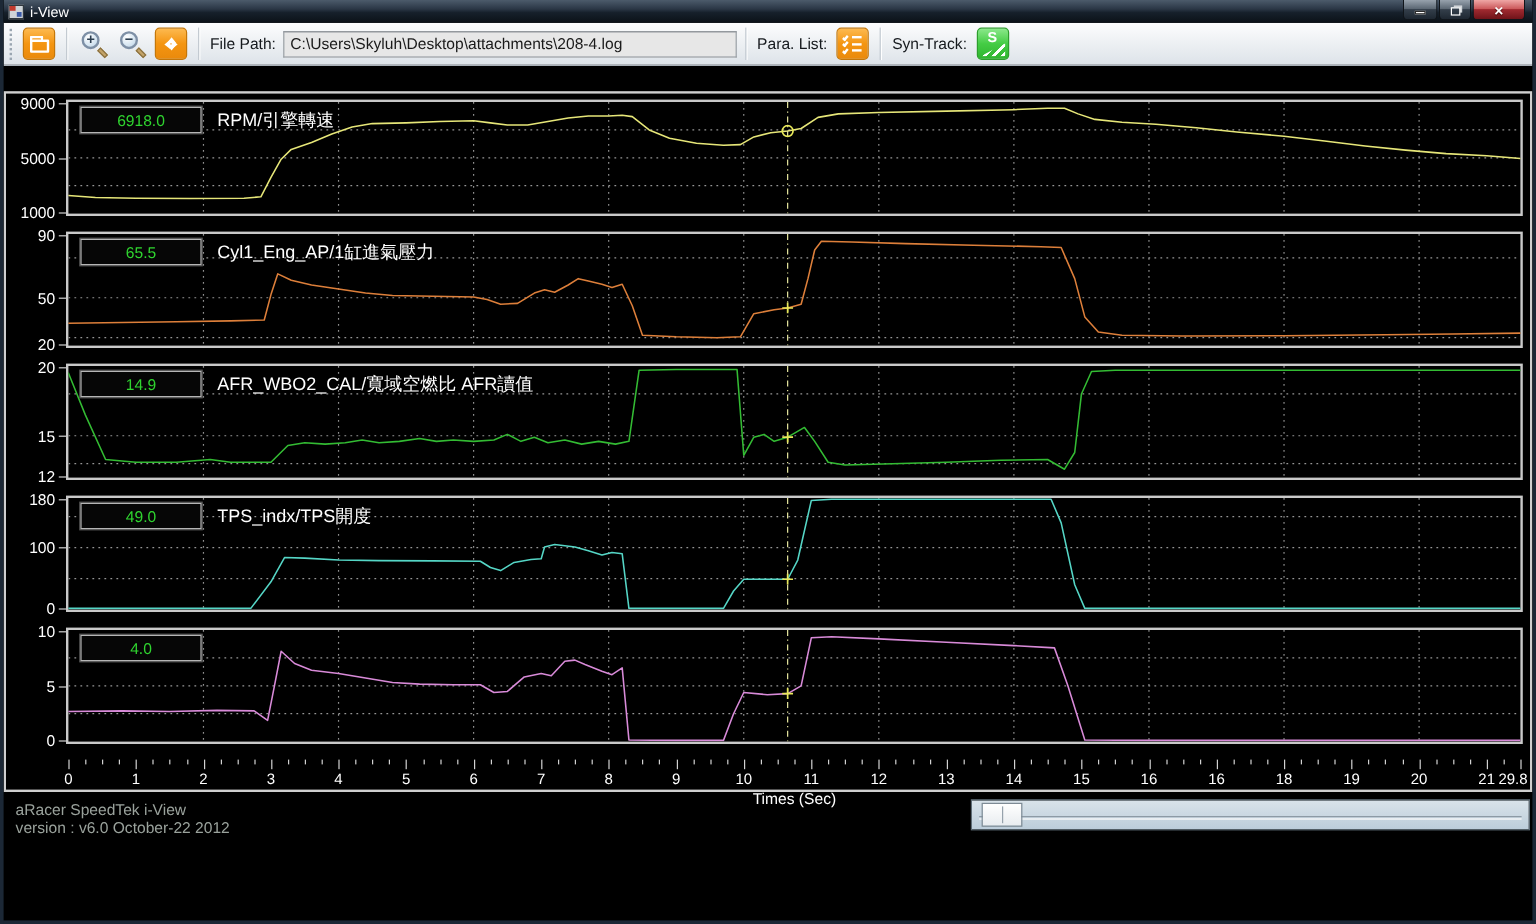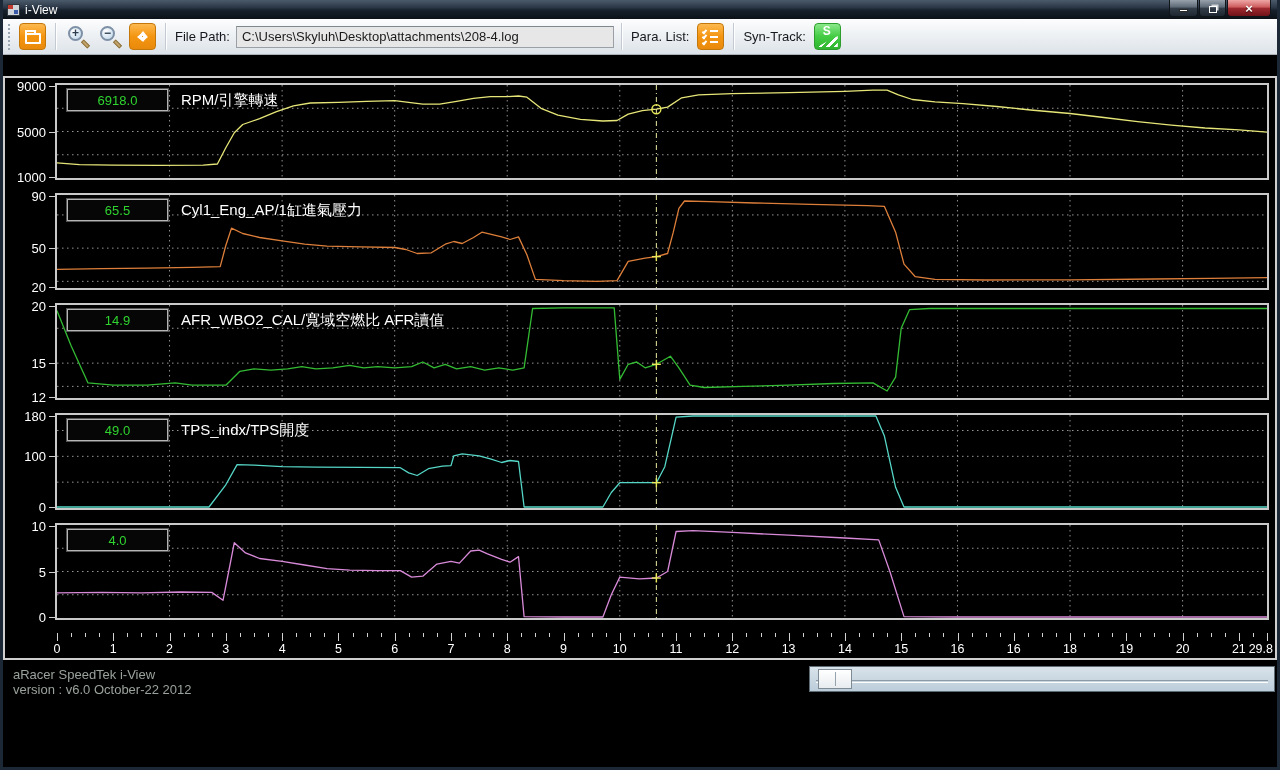--- a/index.html
+++ b/index.html
@@ -324,20 +324,21 @@
               <polyline points="0.0,67.9 45.0,67.4 84.4,67.9 123.8,67.0 154.8,67.4 166.0,75.3 171.7,46.5 177.3,17.7 188.5,27.9 202.6,33.5 225.1,36.3 247.6,40.0 270.1,43.7 292.7,45.1 320.8,45.6 343.3,45.6 354.6,52.1 365.8,51.2 379.9,39.1 394.0,36.3 402.4,38.1 413.7,26.0 422.1,25.1 430.5,28.8 444.6,34.4 453.0,37.2 461.5,31.6 467.1,91.6 506.5,92.0 545.9,92.0 554.3,69.8 562.8,52.1 582.5,53.9 599.4,53.0 610.6,46.5 619.1,6.5 636.0,5.6 675.3,7.4 731.6,10.2 787.9,13.0 821.7,14.9 832.9,46.5 847.0,91.6 900.5,92.0 1013.0,92.0 1210.0,92.0" fill="none" stroke="#d88ad8" stroke-width="1.3" stroke-linejoin="round" stroke-linecap="round"></polyline>
               <line x1="599.3720930232558" x2="599.3720930232558" y1="0" y2="93" stroke="#e9e9a0" stroke-width="1" stroke-dasharray="5 3 1 3"></line>
               <line x1="594.8720930232558" x2="603.8720930232558" y1="53.010000000000005" y2="53.010000000000005" stroke="#e8e85a" stroke-width="1.4"></line>
               <line x1="599.3720930232558" x2="599.3720930232558" y1="48.510000000000005" y2="57.510000000000005" stroke="#e8e85a" stroke-width="1.4"></line>
             </svg>
             <div class="valbox">4.0</div>
           </div>
         </div>
       </div>
     <div class="ruler" id="ruler">
+      <div class="timeslabel">Times (Sec)</div>
     <div class="xtick" style="left: 0px; height: 8px;"></div>
         <div class="xtick" style="left: 14.1px; height: 4px;"></div>
         <div class="xtick" style="left: 28.1px; height: 4px;"></div>
         <div class="xtick" style="left: 42.2px; height: 4px;"></div>
         <div class="xtick" style="left: 56.3px; height: 8px;"></div>
         <div class="xtick" style="left: 70.3px; height: 4px;"></div>
         <div class="xtick" style="left: 84.4px; height: 4px;"></div>
         <div class="xtick" style="left: 98.5px; height: 4px;"></div>
         <div class="xtick" style="left: 112.6px; height: 8px;"></div>
         <div class="xtick" style="left: 126.6px; height: 4px;"></div>

